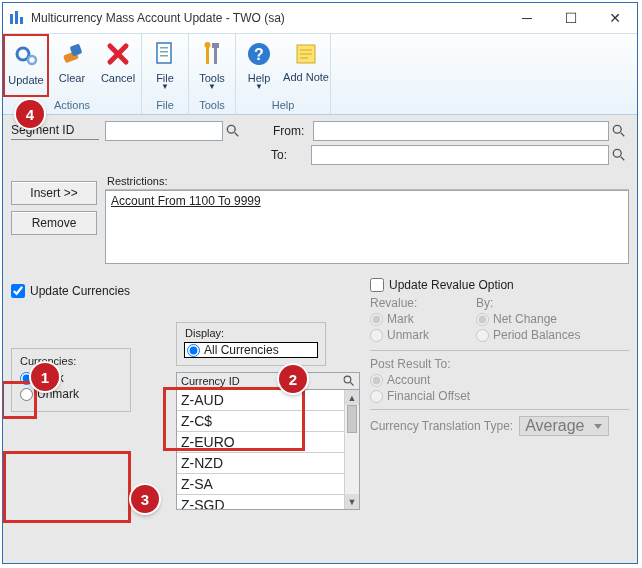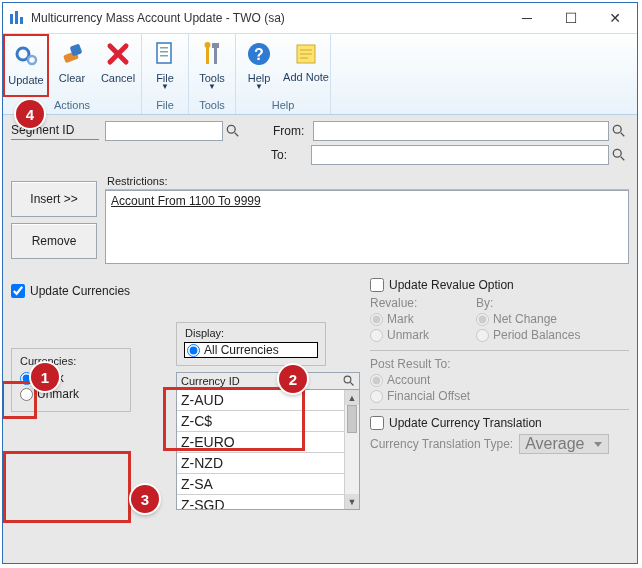--- a/index.html
+++ b/index.html
@@ -25,21 +25,21 @@
   .body { flex:1; background:#e8e8e8; padding:6px 8px 8px; position:relative; font-size:12px; color:#222; overflow:hidden;}
   .row { display:flex; align-items:center; margin-bottom:4px; }
   .lbl-seg { width:88px; border-bottom:1px solid #888; padding-bottom:2px;}
   .txt { background:#fff; border:1px solid #9aa6b2; height:20px; }
   .look { width:20px; height:20px; display:flex; align-items:center; justify-content:center; background:#e8e8e8;}
   .look svg { width:14px; height:14px;}
   .lbl-from { width:44px; text-align:left; padding-left:4px;}
   
   .section { display:flex; gap:8px; }
   .left-col { width:86px; display:flex; flex-direction:column; gap:6px; padding-top:12px;}
-  .btn { height:36px; border:1px solid #9aa6b2; background:#efefef; font-size:12px; display:flex; align-items:center; justify-content:center; box-shadow:inset 0 1px 0 #fff;}
+  .btn { height:24px; border:1px solid #9aa6b2; background:#efefef; font-size:12px; display:flex; align-items:center; justify-content:center; box-shadow:inset 0 1px 0 #fff;}
   .restrict-box { flex:1; }
   .restrict-lbl { font-size:11px; padding:6px 0 2px 2px; border-bottom:1px solid #bbb;}
   .restrict-list { background:#fff; border:1px solid #9aa6b2; height:74px; padding:3px 5px; font-size:12px;text-decoration:underline;}
   
   .lower { display:flex; gap:10px; margin-top:14px;}
   .chk-row { display:flex; align-items:center; gap:5px; font-size:12px;}
   input[type=checkbox]{ width:14px; height:14px; margin:0;}
   input[type=radio]{ margin:0 4px 0 0;}
   .group { border:1px solid #bfbfbf; padding:6px 8px 8px; background:#e8e8e8; position:relative;}
   .group > .glabel { font-size:11px; margin-bottom:4px; color:#222;}
@@ -315,24 +315,20 @@
         <div class="disabled">Post Result To:</div>
         <label class="radio-row disabled">
             <input type="radio" disabled="" checked="" style=""> 
             <span>Account</span>
           </label>
         <label class="radio-row disabled">
             <input type="radio" disabled="" style=""> 
             <span>Financial Offset</span>
           </label>
         <hr class="div">
-        <div class="chk-row">
-          <input type="checkbox" style="">
-          <span>Update Currency Translation</span>
-        </div>
         <div class="row disabled" style="margin-top:4px; gap:6px;">
           <span>Currency Translation Type:</span>
           <div class="select-box">Average</div>
         </div>
       </div>
     </div>
 
     <div class="redbox" style="left:-2px; top:266px; width:36px; height:38px;"></div>
     <div class="redbox" style="left:160px; top:272px; width:142px; height:64px;"></div>
     <div class="redbox" style="left:0px; top:336px; width:128px; height:72px;"></div>

